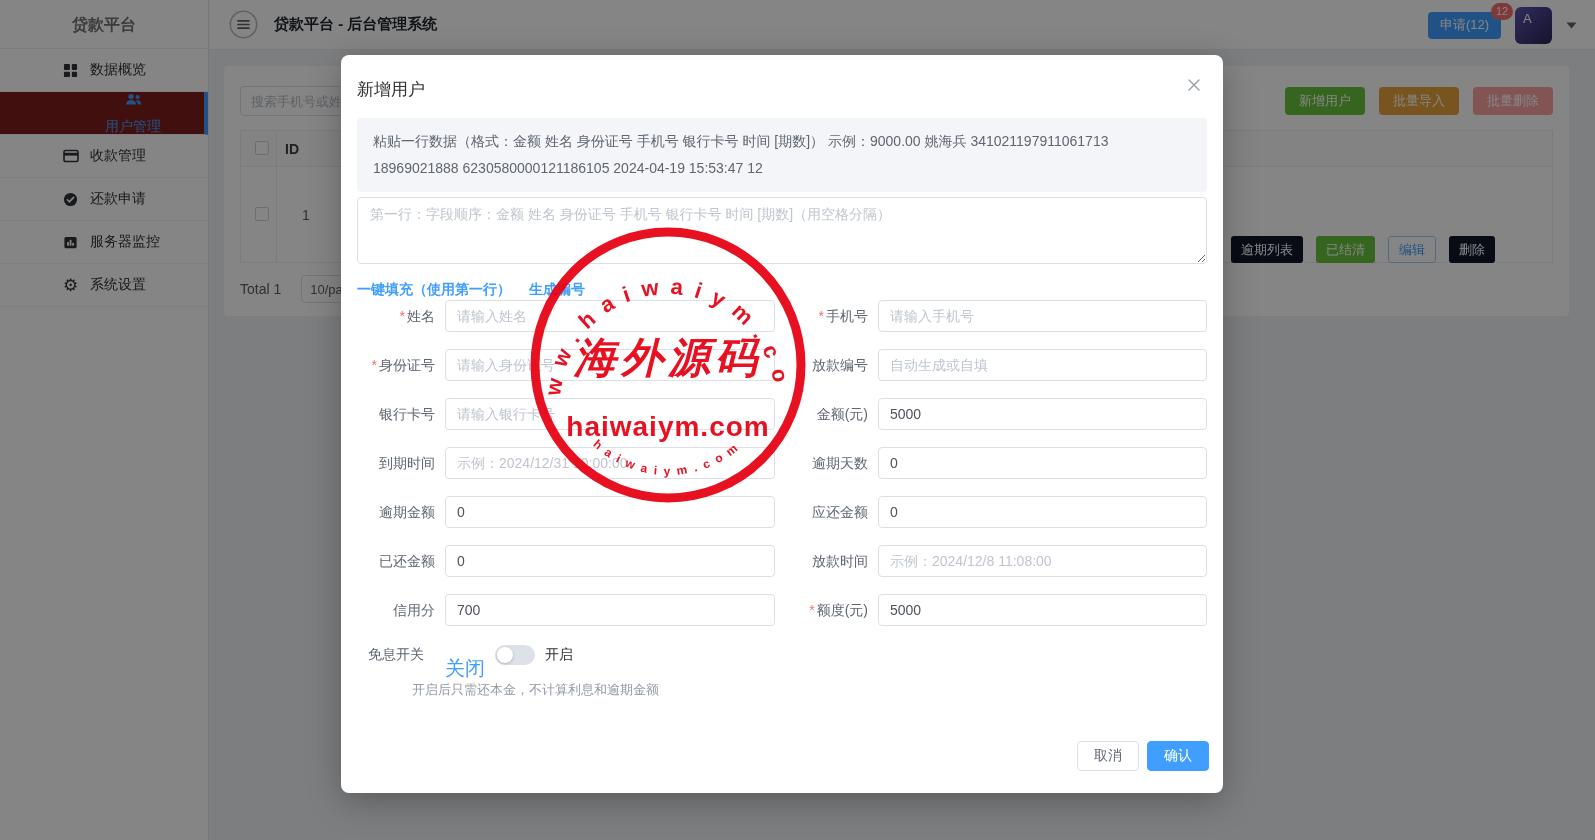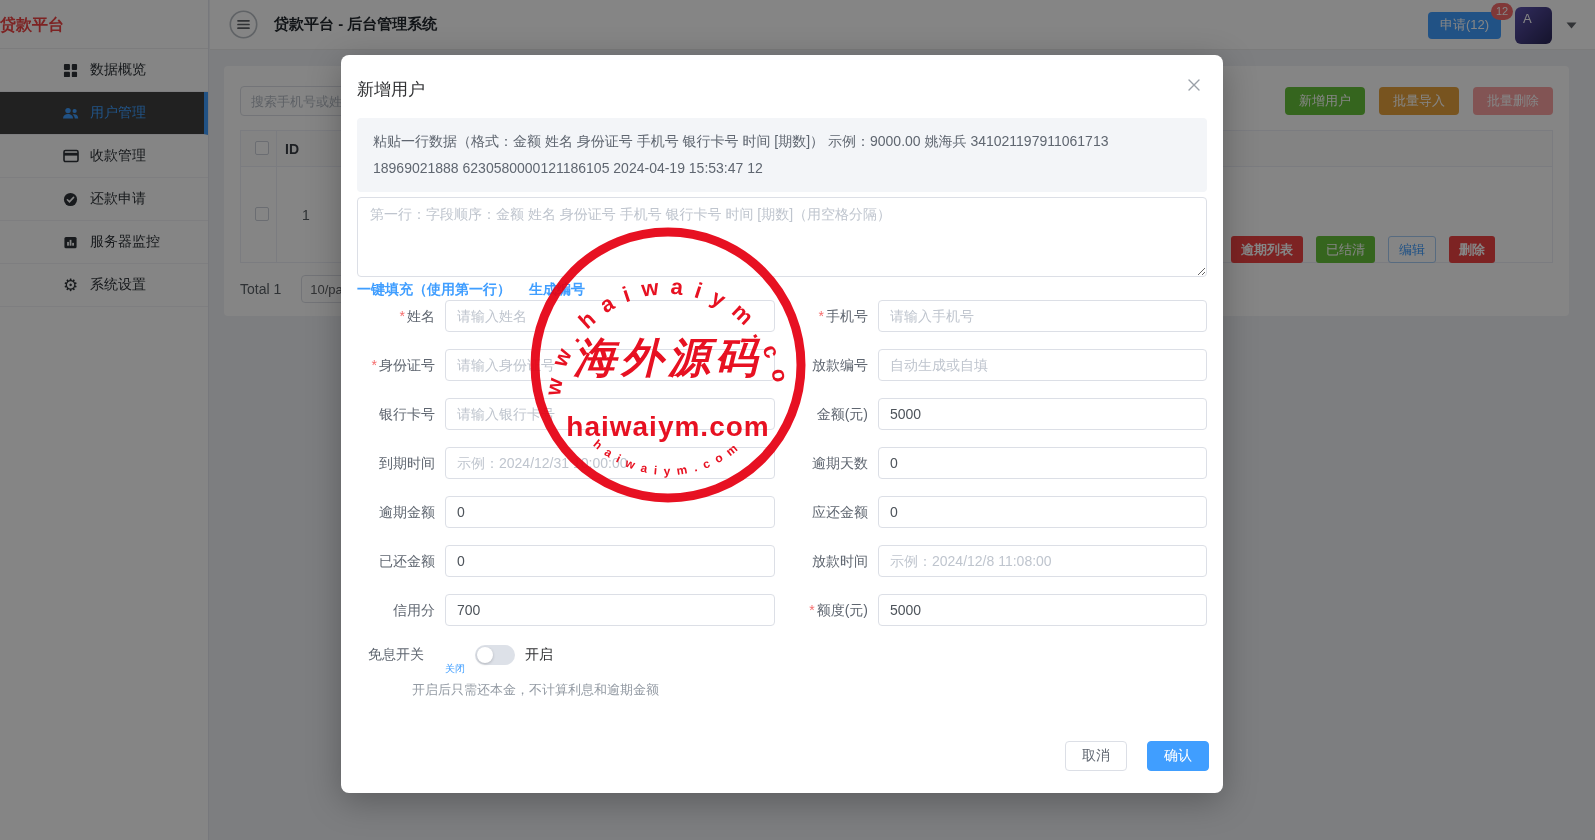--- a/index.html
+++ b/index.html
@@ -2,26 +2,26 @@
 <html><head>
 <meta charset="utf-8">
 <style>
   * { box-sizing: border-box; }
   html,body { margin:0; padding:0; width:1595px; height:840px; overflow:hidden;
     font-family:"Liberation Sans","DejaVu Sans",sans-serif; background:#f0f2f5; position:relative; }
 
   
   .sidebar { position:absolute; left:0; top:0; width:209px; height:840px; background:#fff;
     border-right:1px solid #e4e7ed; z-index:1; }
-  .sidebar-title { height:49px; line-height:49px; text-align:left; font-weight:bold;
-    font-size:16px; color:#ef4444; border-bottom:1px solid #ededf0; }
+  .sidebar-title { height:49px; line-height:49px; text-align:center; font-weight:bold;
+    font-size:16px; color:#737373; border-bottom:1px solid #ededf0; }
   .menu-item { height:43px; display:flex; align-items:center; padding-left:62px; gap:11px;
     font-size:14px; color:#2e3338; border-bottom:1px solid #f1f2f5; cursor:pointer; }
   .menu-item .mi-icon { width:17px; height:17px; display:flex; align-items:center; justify-content:center; color:#2e3338; }
-  .menu-item.active { background:#404040; color:#409EFF; border-right:4px solid #409EFF; }
+  .menu-item.active { background:#7f1d1d; color:#409EFF; border-right:4px solid #409EFF;flex-direction:column; }
   .menu-item.active .mi-icon { color:#409EFF; }
   .mi-icon svg { display:block; }
   .gear-glyph { font-size:17px; line-height:17px; }
 
   
   .topbar { position:absolute; left:210px; top:0; width:1385px; height:50px; background:#fff;
     display:flex; align-items:center; z-index:1; border-bottom:1px solid #ececec; }
   .hamburger { margin-left:19px; width:29px; height:29px; cursor:pointer; }
   .topbar-title { margin-left:16px; font-size:15px; font-weight:bold; color:#24292f; }
   .topbar-right { position:absolute; right:18px; top:0; height:50px; display:flex; align-items:center; gap:14px; }
@@ -38,21 +38,21 @@
   .content-card { position:absolute; left:224px; top:66px; width:1345px; height:250px;
     background:#fff; border-radius:4px; z-index:1; }
   .search-input { position:absolute; left:16px; top:20px; width:255px; height:30px;
     border:1px solid #dcdfe6; border-radius:4px; padding:0 10px; font-size:13px; color:#606266; }
   .search-input::placeholder { color:#b4bac3; }
   .toolbar-btns { position:absolute; right:16px; top:21px; display:flex; gap:14px; }
   .btn { border:none; border-radius:4px; height:28px; padding:0 14px; font-size:13px;
     color:#fff; cursor:pointer; white-space:nowrap; }
   .btn-success { background:#67C23A; }
   .btn-warning { background:#E6A23C; }
-  .btn-danger  { background:#ef4444;font-weight:bold; }
+  .btn-danger  { background:#0f172a; }
   .btn-danger-disabled { background:#f9a2a2; cursor:not-allowed; }
   .btn-plain   { background:#fff; border:1px solid #a8cdf5; color:#409EFF; }
 
   .bg-table { position:absolute; left:16px; top:64px; width:1313px; height:133px;
     border:1px solid #ebeef5; }
   .bg-table-header { height:36px; border-bottom:1px solid #ebeef5; background:#fbfbfc; position:relative; }
   .bg-table-row { height:95px; position:relative; }
   .col-divider { position:absolute; left:35px; top:0; bottom:0; width:1px; background:#ebeef5; }
   .cb { position:absolute; width:14px; height:14px; border:1px solid #cdd2da; border-radius:2px;
     background:#fff; cursor:pointer; }
@@ -70,46 +70,46 @@
   .overlay { position:absolute; left:0; top:0; width:1595px; height:840px;
     background:rgba(0,0,0,0.48); z-index:10; }
 
   
   .modal { position:absolute; left:341px; top:55px; width:882px; height:738px; background:#fff;
     border-radius:8px; z-index:20; box-shadow:0 8px 34px rgba(0,0,0,0.28); }
   .modal-title { position:absolute; left:16px; top:23px; font-size:17px; color:#303133; }
   .modal-close { position:absolute; right:20px; top:21px; width:18px; height:18px; cursor:pointer; }
   .info-box { position:absolute; left:16px; right:16px; top:63px; background:#f3f5f8;
     border-radius:4px; padding:10px 16px; font-size:14px; color:#5f6670; line-height:27px; }
-  .paste-textarea { position:absolute; left:16px; right:16px; top:142px; width:850px; height:80px;
+  .paste-textarea { position:absolute; left:16px; right:16px; top:142px; width:850px; height:67px;
     border:1px solid #dcdfe6; border-radius:4px; padding:8px 12px; font-size:14px; color:#606266;
     font-family:"Liberation Sans","DejaVu Sans",sans-serif; resize:vertical; }
   .paste-textarea::placeholder { color:#bfc5ce; }
   .quick-links { position:absolute; left:16px; top:226px; display:flex; gap:18px; }
   .link { color:#409EFF; font-size:14px; font-weight:bold; cursor:pointer; text-decoration:none; }
 
   .form-area { position:absolute; left:16px; top:245px; width:853px; }
   .form-grid { display:grid; grid-template-columns:88px 330px 103px 329px; row-gap:17px; }
   .f-label { height:32px; line-height:32px; text-align:right; padding-right:10px;
     font-size:14px; color:#5f6670; white-space:nowrap; }
   .req { color:#F56C6C; margin-right:2px; }
   .f-input { width:100%; height:32px; border:1px solid #dcdfe6; border-radius:4px;
     padding:0 11px; font-size:14px; color:#4d535a; }
   .f-input::placeholder { color:#bfc5ce; }
 
   .toggle-row { display:flex; align-items:center; margin-top:17px; height:24px; }
   .toggle-label { width:88px; text-align:center; padding-right:10px; font-size:14px; color:#5f6670; }
-  .toggle-off { color:#409EFF; font-size:10px; margin-right:10px;margin-top:27px; }
+  .toggle-off { color:#409EFF; font-size:20px; margin-right:10px;margin-top:27px; }
   .switch { width:40px; height:20px; background:#dde1e8; border-radius:10px; position:relative; cursor:pointer; }
   .switch-knob { position:absolute; left:2px; top:2px; width:16px; height:16px; border-radius:50%;
     background:#fff; box-shadow:0 1px 3px rgba(0,0,0,0.2); }
   .toggle-on { color:#303133; font-size:14px; margin-left:10px; }
   .toggle-hint { margin-left:55px; margin-top:14px; font-size:13px; color:#939aa3; }
 
-  .modal-footer { position:absolute; right:14px; bottom:22px; display:flex; gap:20px; }
+  .modal-footer { position:absolute; right:14px; bottom:22px; display:flex; gap:8px; }
   .footer-btn { height:30px; padding:0 16px; border-radius:4px; font-size:14px; cursor:pointer; }
   .cancel-btn { background:#fff; border:1px solid #dcdfe6; color:#5f6670; }
   .confirm-btn { background:#409EFF; border:1px solid #409EFF; color:#fff; }
 
   
   .stamp { position:absolute; left:518px; top:215px; z-index:30; opacity:0.93; pointer-events:none; }
   .stamp-cn { font-family:"Liberation Serif","DejaVu Serif",serif; font-style:italic; }
 </style>
 </head>
 <body>

